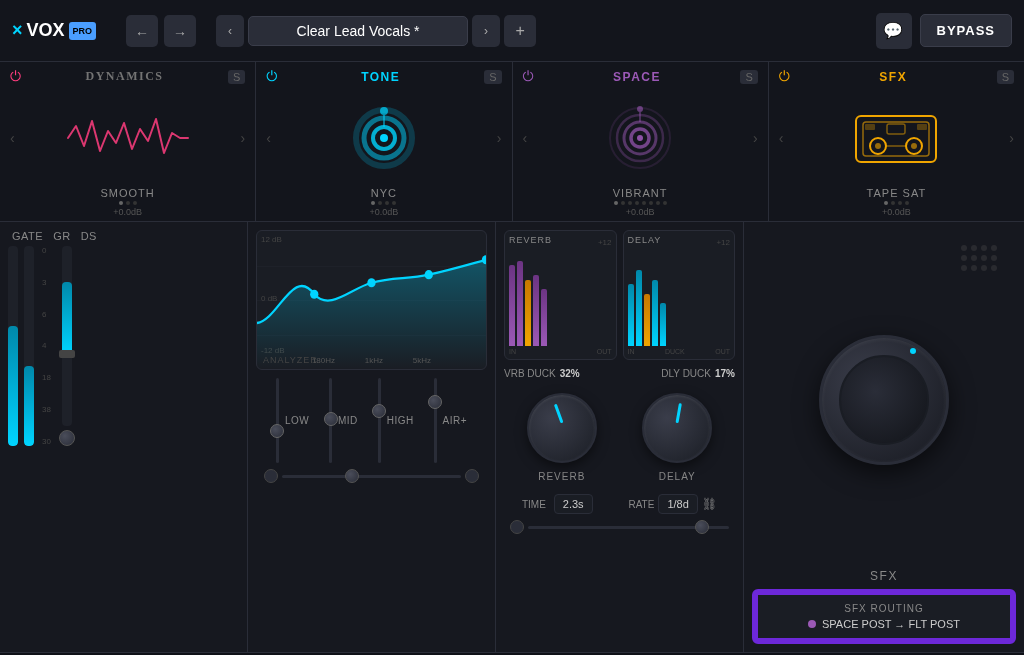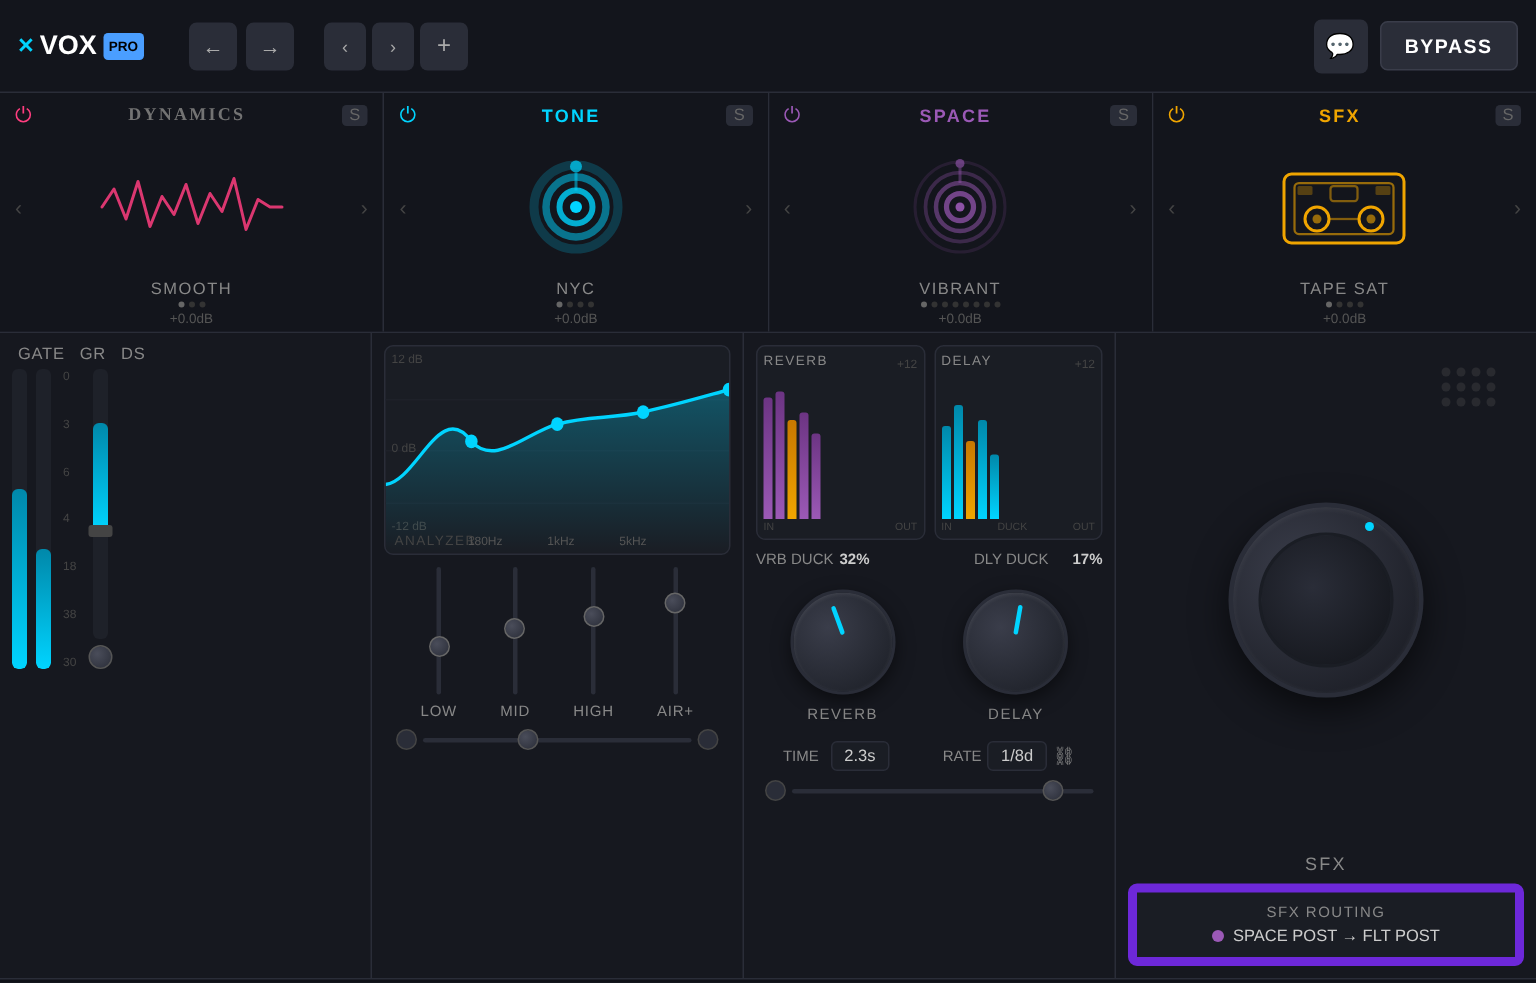--- a/index.html
+++ b/index.html
@@ -352,21 +352,21 @@
     }
     .eq-sliders-row {
       display: flex;
       justify-content: space-around;
       align-items: flex-end;
       padding: 0 10px;
       margin-bottom: 6px;
     }
     .eq-slider-group {
       display: flex;
-      flex-direction: column;
+      flex-direction: row;
       align-items: center;
       gap: 6px;
     }
     .eq-slider-label {
       font-size: 10px;
       color: #888;
       letter-spacing: 0.5px;
     }
     .bottom-slider-row {
       display: flex;
@@ -569,20 +569,21 @@
     <span class="logo-x">×</span>
     <span class="logo-vox">VOX</span>
     <span class="logo-pro">PRO</span>
   </div>
   <div class="nav-arrows">
     <button class="nav-btn">←</button>
     <button class="nav-btn">→</button>
   </div>
   <div class="preset-area">
     <button class="preset-arrow">‹</button>
+    <div class="preset-name">Clear Lead Vocals *</div>
     <button class="preset-arrow">›</button>
     <button class="preset-add">+</button>
   </div>
   <div class="top-right">
     <button class="comment-btn">💬</button>
     <button class="bypass-btn">BYPASS</button>
   </div>
 </div>
 
 <div class="modules-row">
@@ -861,21 +862,21 @@
           <span>OUT</span>
         </div>
       </div>
     </div>
 
     <div style="display:flex;justify-content:space-between;margin-bottom:8px;">
       <div style="display:flex;align-items:center;gap:4px;">
         <span style="font-size:10px;color:#888;">VRB DUCK</span>
         <span style="font-size:10px;color:#ccc;font-weight:600;">32%</span>
       </div>
-      <div style="display:flex;align-items:center;gap:16px;">
+      <div style="display:flex;align-items:center;gap:4px;">
         <span style="font-size:10px;color:#888;">DLY DUCK</span>
         <span style="font-size:10px;color:#ccc;font-weight:600;">17%</span>
       </div>
     </div>
 
     <div class="space-knobs-row">
       <div class="space-knob-group">
         <div class="knob knob-large">
           <div class="knob-indicator" style="transform:translateX(-50%) rotate(-20deg);"></div>
         </div>

